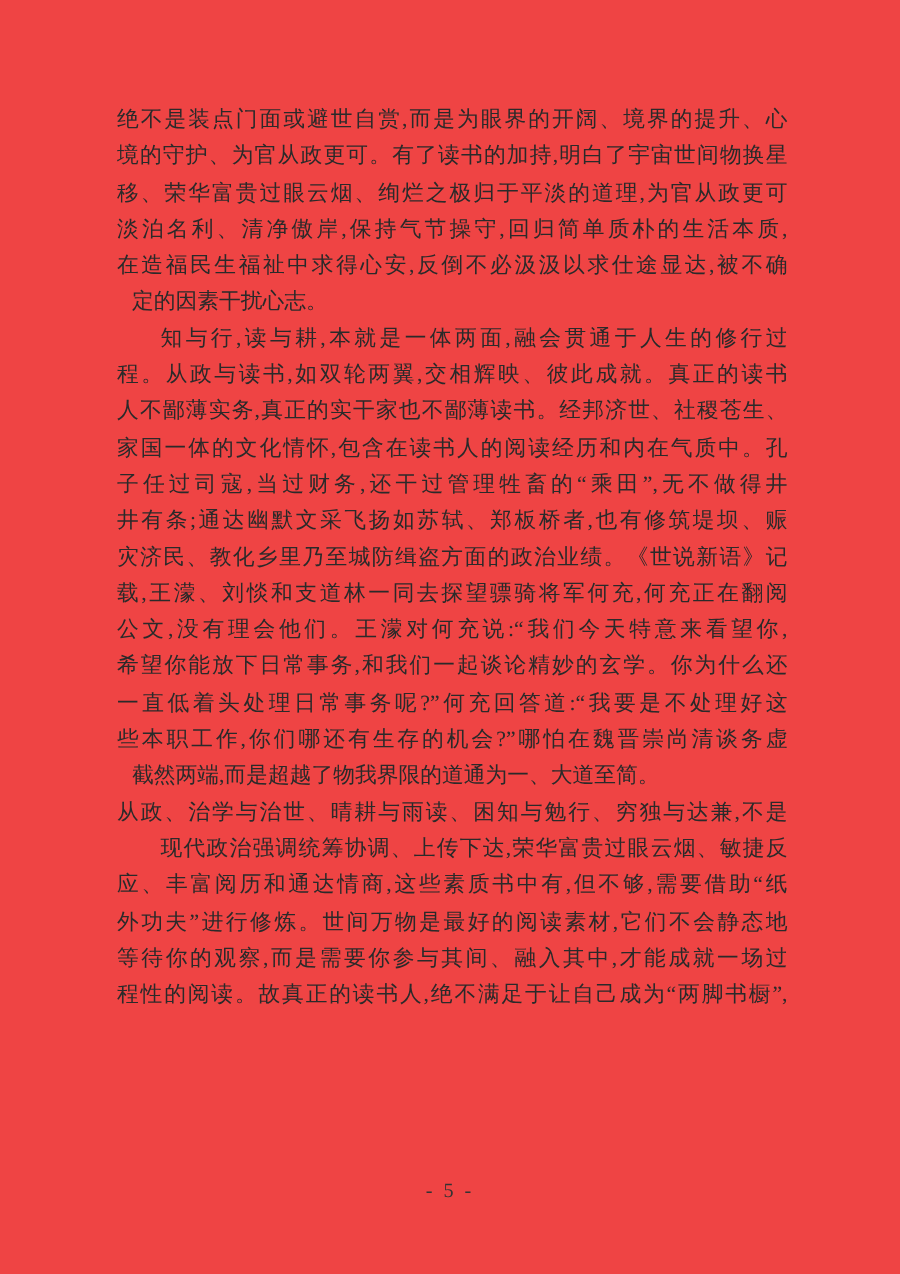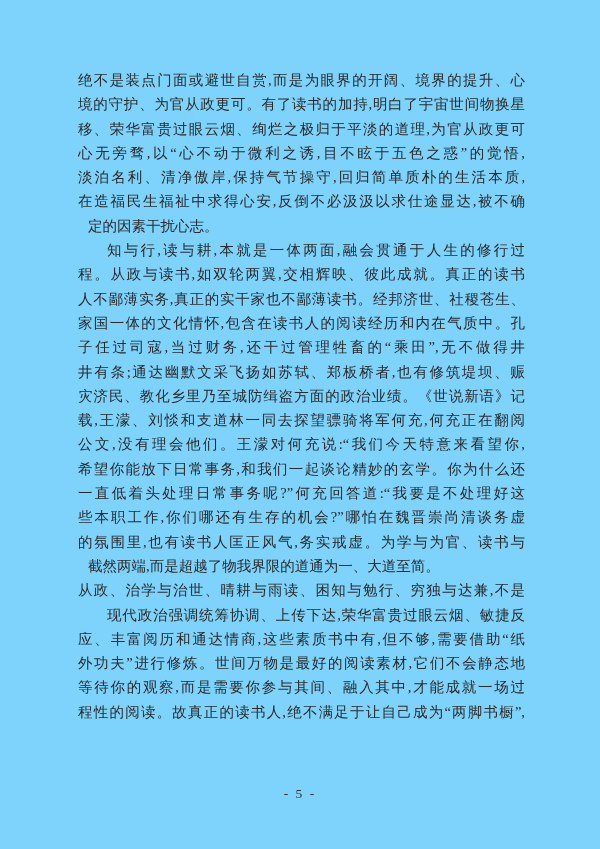--- a/index.html
+++ b/index.html
@@ -13,21 +13,21 @@
     position: relative;
     overflow: hidden;
     font-family: "Liberation Serif", "DejaVu Serif", serif;
   }
   .page {
     position: absolute;
     left: 0;
     top: 0;
     width: 600px;
     height: 849px;
-    background: #7dd3fc;
+    background: #ef4444;
   }
   .text-body {
     position: absolute;
     left: 78px;
     top: 68px;
     width: 447px;
     color: #2a2a2a;
     font-size: 14.5px;
   }
   .para {
@@ -62,39 +62,37 @@
 </style>
 </head>
 <body>
 
 <div class="page">
   <div class="text-body" id="text-body">
       <div class="para">
         <div class="line">绝不是装点门面或避世自赏,而是为眼界的开阔、境界的提升、心</div>
         <div class="line">境的守护、为官从政更可。有了读书的加持,明白了宇宙世间物换星</div>
         <div class="line">移、荣华富贵过眼云烟、绚烂之极归于平淡的道理,为官从政更可</div>
-        <div class="line">心无旁骛,以“心不动于微利之诱,目不眩于五色之惑”的觉悟,</div>
         <div class="line">淡泊名利、清净傲岸,保持气节操守,回归简单质朴的生活本质,</div>
         <div class="line">在造福民生福祉中求得心安,反倒不必汲汲以求仕途显达,被不确</div>
         <div class="line para-end">定的因素干扰心志。</div>
       </div>
       <div class="para">
         <div class="line indent">知与行,读与耕,本就是一体两面,融会贯通于人生的修行过</div>
         <div class="line">程。从政与读书,如双轮两翼,交相辉映、彼此成就。真正的读书</div>
         <div class="line">人不鄙薄实务,真正的实干家也不鄙薄读书。经邦济世、社稷苍生、</div>
         <div class="line">家国一体的文化情怀,包含在读书人的阅读经历和内在气质中。孔</div>
         <div class="line">子任过司寇,当过财务,还干过管理牲畜的“乘田”,无不做得井</div>
         <div class="line">井有条;通达幽默文采飞扬如苏轼、郑板桥者,也有修筑堤坝、赈</div>
         <div class="line">灾济民、教化乡里乃至城防缉盗方面的政治业绩。《世说新语》记</div>
         <div class="line">载,王濛、刘惔和支道林一同去探望骠骑将军何充,何充正在翻阅</div>
         <div class="line">公文,没有理会他们。王濛对何充说:“我们今天特意来看望你,</div>
         <div class="line">希望你能放下日常事务,和我们一起谈论精妙的玄学。你为什么还</div>
         <div class="line">一直低着头处理日常事务呢?”何充回答道:“我要是不处理好这</div>
         <div class="line">些本职工作,你们哪还有生存的机会?”哪怕在魏晋崇尚清谈务虚</div>
-        <div class="line">的氛围里,也有读书人匡正风气,务实戒虚。为学与为官、读书与</div>
         <div class="line para-end">截然两端,而是超越了物我界限的道通为一、大道至简。</div>
         <div class="line">从政、治学与治世、晴耕与雨读、困知与勉行、穷独与达兼,不是</div>
       </div>
       <div class="para">
         <div class="line indent">现代政治强调统筹协调、上传下达,荣华富贵过眼云烟、敏捷反</div>
         <div class="line">应、丰富阅历和通达情商,这些素质书中有,但不够,需要借助“纸</div>
         <div class="line">外功夫”进行修炼。世间万物是最好的阅读素材,它们不会静态地</div>
         <div class="line">等待你的观察,而是需要你参与其间、融入其中,才能成就一场过</div>
         <div class="line">程性的阅读。故真正的读书人,绝不满足于让自己成为“两脚书橱”,</div>
       </div>

